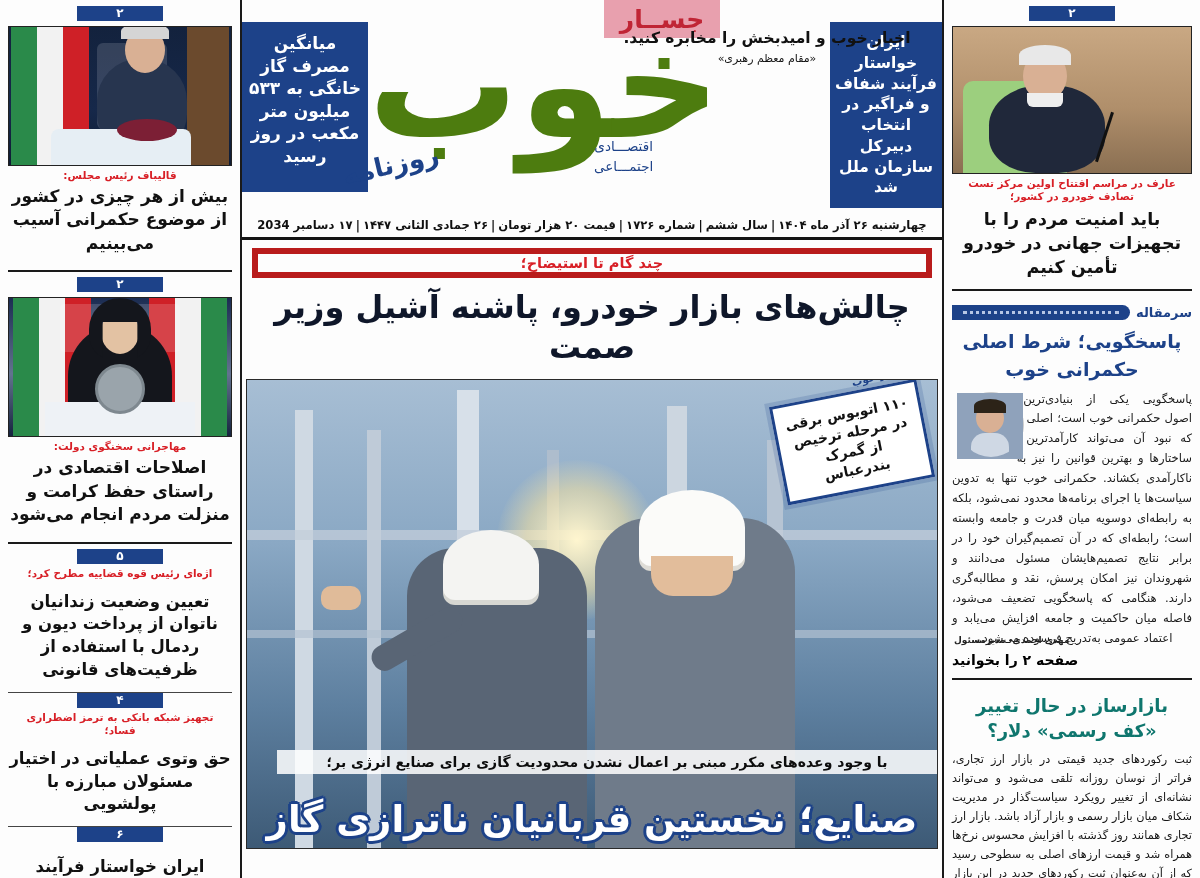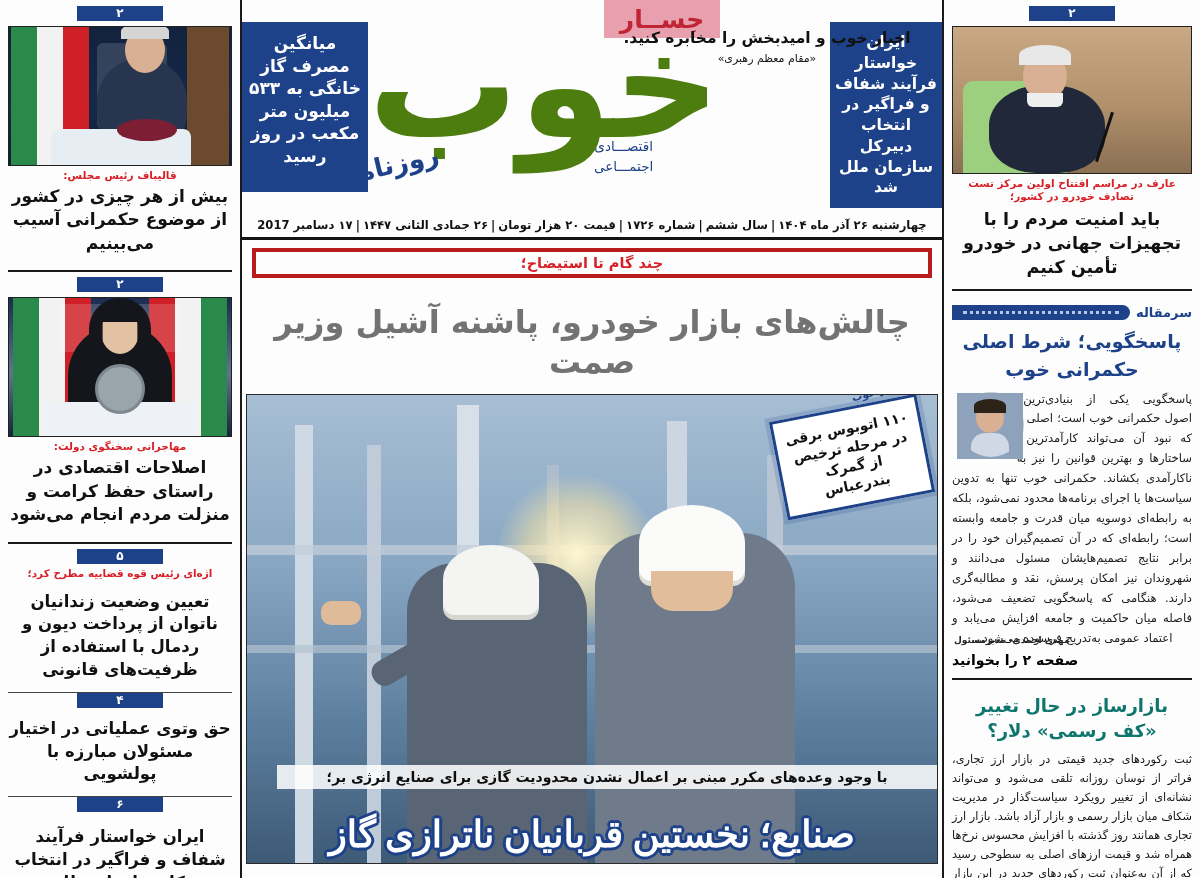--- a/index.html
+++ b/index.html
@@ -159,28 +159,28 @@
     line-height: 1.34; text-align: center; padding: 10px 4px;
   }
 
   
   .main {
     position: absolute; top: 240px; right: 258px;
     width: 700px; height: 638px;
     padding: 6px 4px 0 4px;
   }
   .main-kicker-box {
-    border: 4px solid #b91c1c; height: 30px;
+    border: 6px solid #b91c1c; height: 30px;
     display: flex; align-items: center; justify-content: center;
     margin: 2px 6px 0 6px;
   }
   .main-kicker { color: #d81f26; font-weight: bold; font-size: 14.5px; }
   .main-hl {
     text-align: center; font-weight: bold; font-size: 32px;
-    color: #737373; padding: 24px 4px 12px; line-height: 1.25;
+    color: #0f172a; padding: 9px 4px 12px; line-height: 1.25;
   }
   .main-photo {
     position: relative; width: 692px; height: 470px;
     margin: 0 auto; overflow: hidden; border: 1px solid #2a2a2a;
     background: linear-gradient(180deg,#8fa6bb 0%,#6f8da8 40%,#46637e 100%);
   }
   .stamp {
     position: absolute; top: 12px; right: 10px;
     width: 150px; padding: 9px 8px;
     background: #fff; border: 3px solid #1d4289;
@@ -202,21 +202,20 @@
   }
   .overlay-hl {
     position: absolute; left: 0; right: 0; bottom: 2px;
     text-align: center; font-weight: bold; font-size: 37px;
     color: #ffffff; line-height: 1.15; padding: 4px 6px;
     text-shadow:
       -2px -2px 0 #1d4289, 2px -2px 0 #1d4289,
       -2px  2px 0 #1d4289, 2px  2px 0 #1d4289,
        0px  3px 0 #1d4289, 0px -3px 0 #1d4289,
        3px  0px 0 #1d4289,-3px  0px 0 #1d4289;
-    font-family: Liberation Serif, serif;
   }
 
   
   .col-left {
     position: absolute; top: 0; left: 0;
     width: 242px; height: 878px;
     padding: 6px 8px 0 8px;
     border-right: 2px solid #1a1a1a;
   }
   .lphoto { width: 100%; height: 140px; margin-top: 5px; }
@@ -305,21 +304,21 @@
         <div>اجتمـــاعی</div>
       </div>
     </div>
 
     <div class="slogan">
       <div class="s1">اخبار خوب و امیدبخش را مخابره کنید.</div>
       <div class="s2">«مقام معظم رهبری»</div>
     </div>
 
     <div class="dateline">
-      <span>چهارشنبه ۲۶ آذر ماه ۱۴۰۴</span>|<span>سال ششم</span>|<span>شماره ۱۷۲۶</span>|<span>قیمت ۲۰ هزار تومان</span>|<span>۲۶ جمادی الثانی ۱۴۴۷</span>|<span>۱۷ دسامبر 2017</span>
+      <span>چهارشنبه ۲۶ آذر ماه ۱۴۰۴</span>|<span>سال ششم</span>|<span>شماره ۱۷۲۶</span>|<span>قیمت ۲۰ هزار تومان</span>|<span>۲۶ جمادی الثانی ۱۴۴۷</span>|<span>۱۷ دسامبر 2034</span>
     </div>
 
     <div class="mast-rule"></div>
   </div>
 
   <div class="main">
 
     <div class="main-kicker-box">
       <span class="main-kicker">چند گام تا استیضاح؛</span>
     </div>
@@ -410,20 +409,21 @@
     <div class="lblock">
       <div class="pagebadge">۵</div>
       <div class="kicker">اژه‌ای رئیس قوه قضاییه مطرح کرد؛</div>
       <div class="hl lhl-sm">تعیین وضعیت زندانیان ناتوان از پرداخت دیون و ردمال با استفاده از ظرفیت‌های قانونی</div>
     </div>
 
     <div class="rule-thin"></div>
 
     <div class="lblock">
       <div class="pagebadge">۴</div>
+      <div class="kicker">تجهیز شبکه بانکی به ترمز اضطراری فساد؛</div>
       <div class="hl lhl-sm">حق وتوی عملیاتی در اختیار مسئولان مبارزه با پولشویی</div>
     </div>
 
     <div class="rule-thin"></div>
 
     <div class="lblock">
       <div class="pagebadge">۶</div>
       <div class="hl lhl-sm" style="padding-top:6px;">ایران خواستار فرآیند شفاف و فراگیر در انتخاب دبیرکل سازمان ملل شد</div>
     </div>
   </div>

